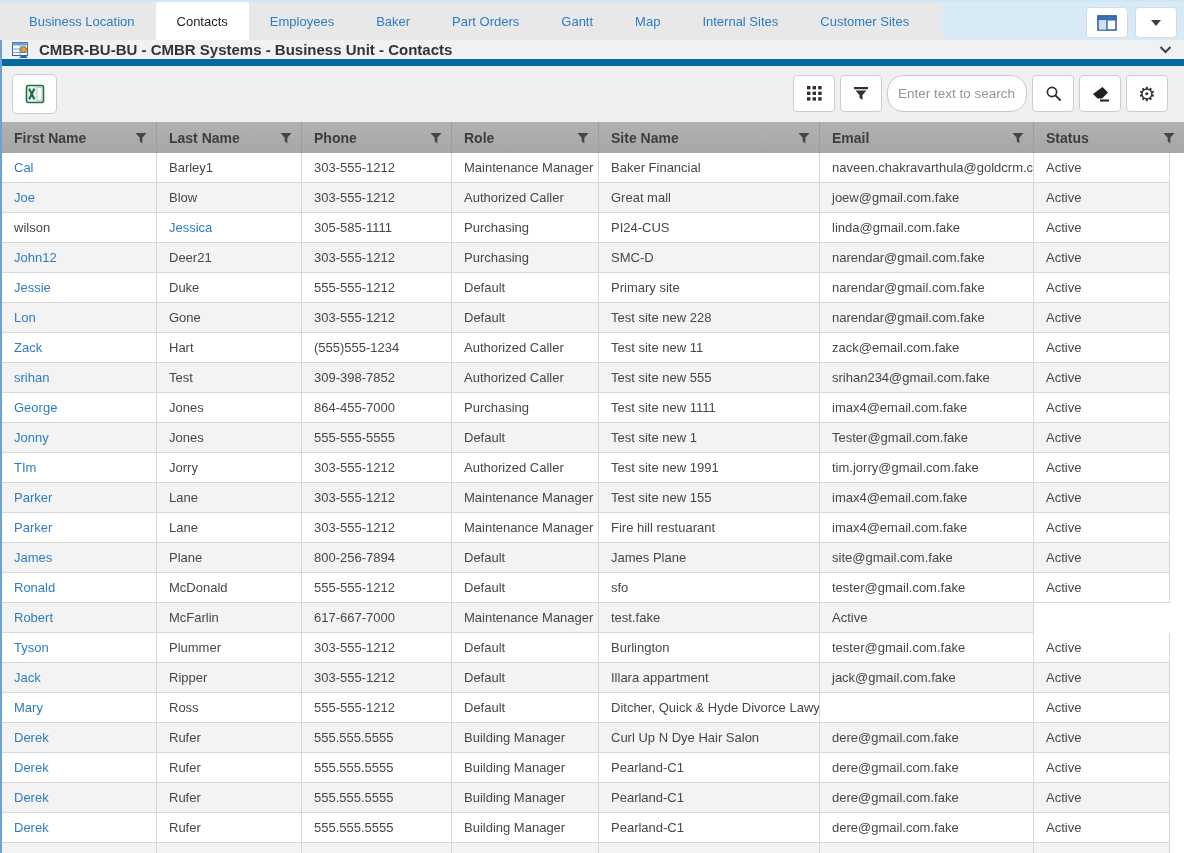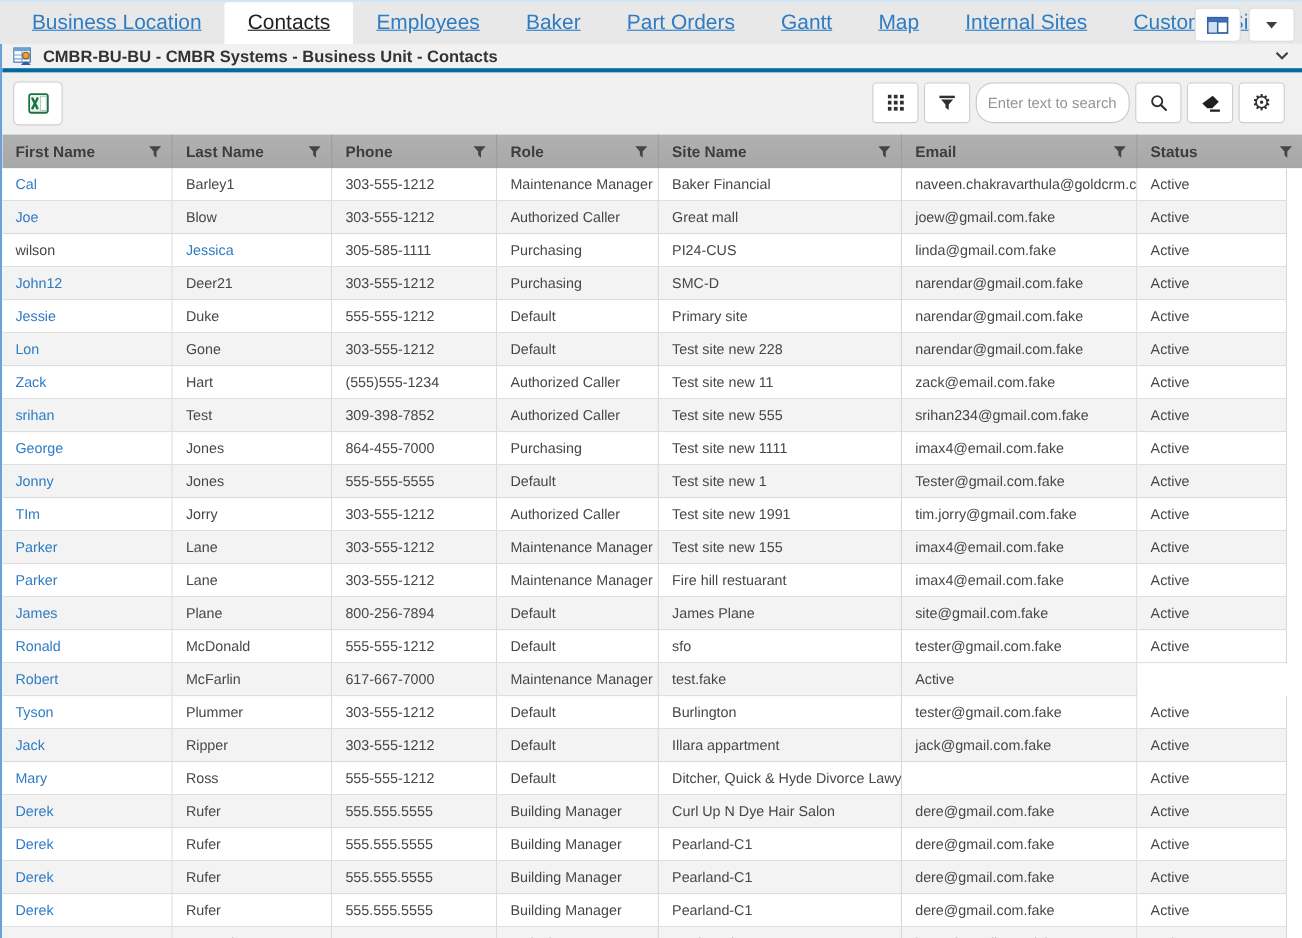--- a/index.html
+++ b/index.html
@@ -4,34 +4,34 @@
 <style>
   * { margin:0; padding:0; box-sizing:border-box; }
   html,body { width:1184px; height:853px; overflow:hidden; background:#fff;
               font-family:"Liberation Sans","DejaVu Sans",sans-serif; }
   .app { width:1184px; height:853px; display:flex; flex-direction:column; }
 
   
   .tabbar { height:40px; flex:0 0 40px; background:#d9eaf7; border-top:2px solid #cfe6f7;
             display:flex; align-items:stretch; position:relative; }
   .tab-list { display:flex; align-items:stretch; background:#e8e8e8; padding:0 12px 0 8px; }
-  .tab { display:flex; align-items:center; padding:0 21px; font-size:19px; color:#2e7cc3;
-         cursor:pointer; white-space:nowrap;text-decoration:underline; }
+  .tab { display:flex; align-items:center; padding:0 21px; font-size:13px; color:#2e7cc3;
+         cursor:pointer; white-space:nowrap; }
   .tab.active { background:#fff; color:#1f1f1f; border-radius:3px 3px 0 0; }
   .tabbar-right { position:absolute; right:7px; top:5px; display:flex; gap:7px; }
   .tb-btn { width:42px; height:31px; background:#fff; border:1px solid #d4dbe2; border-radius:4px;
             display:flex; align-items:center; justify-content:center; cursor:pointer; }
   .caret { width:0; height:0; border-left:5px solid transparent; border-right:5px solid transparent;
            border-top:6px solid #3f3f3f; }
 
   
   .main { flex:1 1 auto; display:flex; flex-direction:column; border-left:2px solid #6aa1d8; overflow:hidden; }
 
   
-  .titlebar { height:26px; flex:0 0 26px; background:#f1f1f1; border-bottom:4px solid #0369a1;
+  .titlebar { height:26px; flex:0 0 26px; background:#f1f1f1; border-bottom:7px solid #0369a1;
               display:flex; align-items:center; padding:0 12px 0 10px; }
   .titlebar .title { margin-left:9px; font-size:15px; font-weight:600; color:#333; flex:1 1 auto;
                      white-space:nowrap; overflow:hidden; }
   .titlebar .chev { cursor:pointer; display:flex; align-items:center; }
 
   
   .toolbar { height:56px; flex:0 0 56px; background:#f0f0f0; position:relative; }
   .btn { background:#fff; border:1px solid #cdcdcd; border-radius:4px; display:flex;
          align-items:center; justify-content:center; cursor:pointer; }
   .excel-btn { position:absolute; left:10px; top:8px; width:45px; height:40px; border-radius:5px; }

